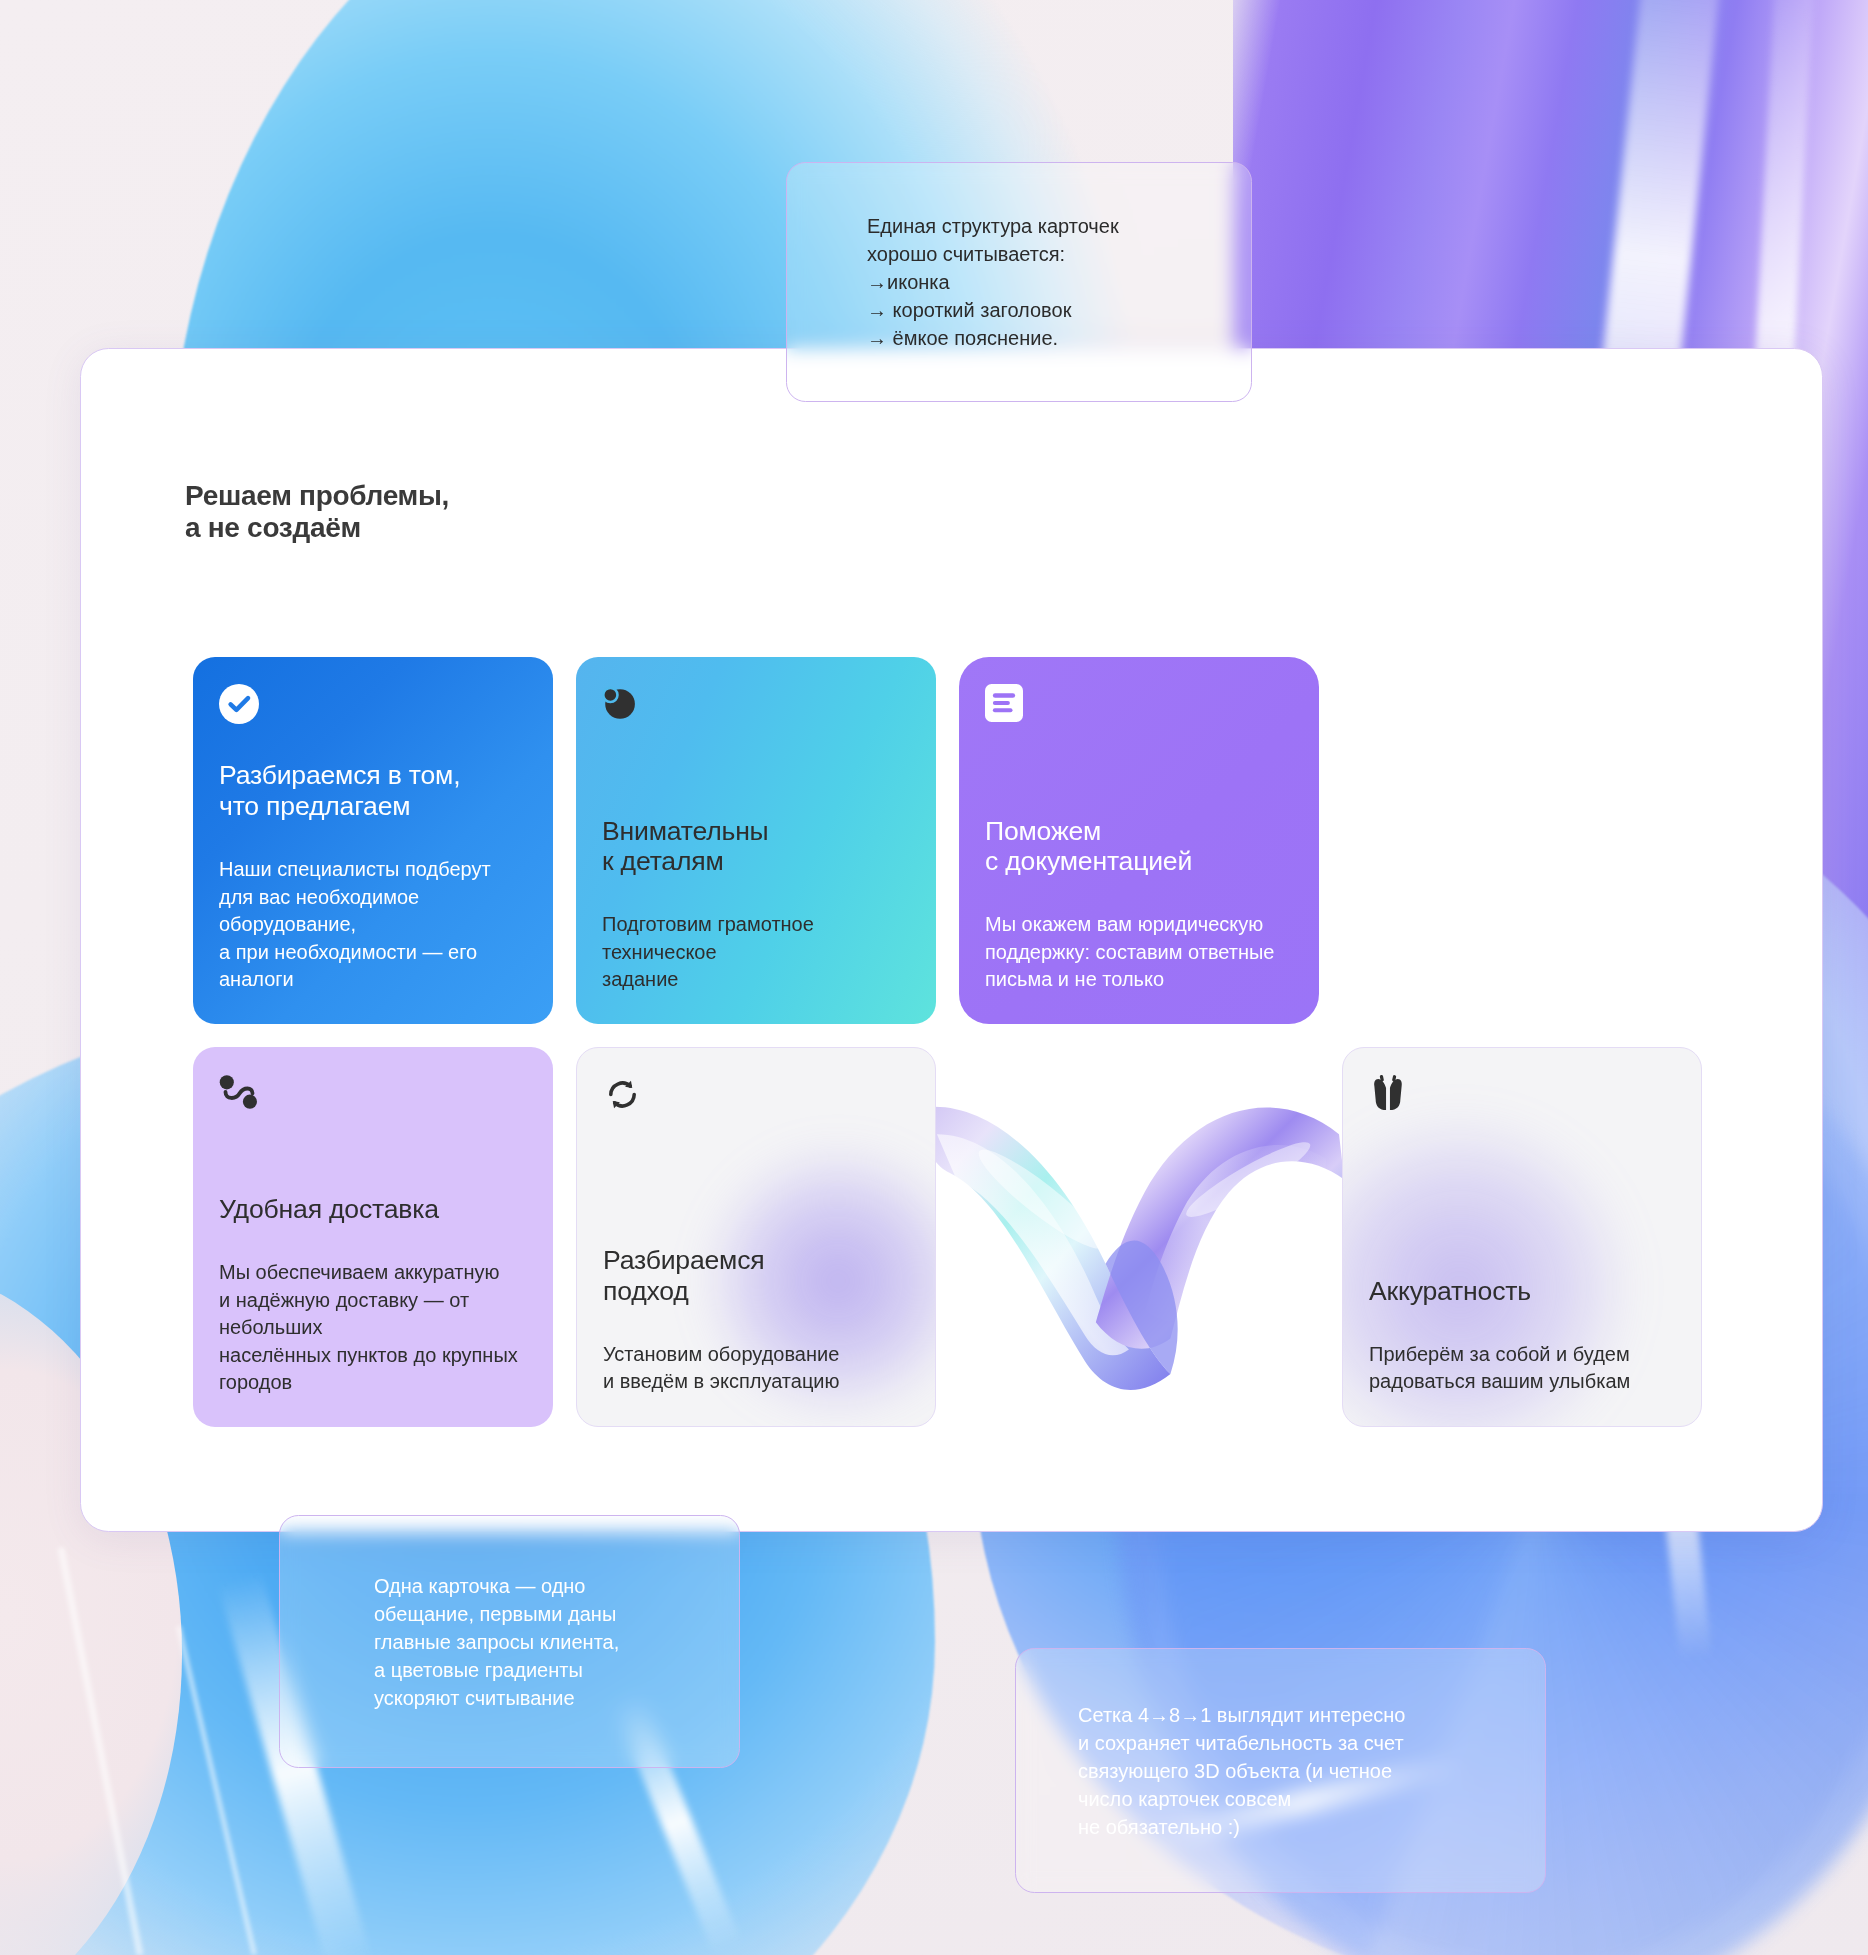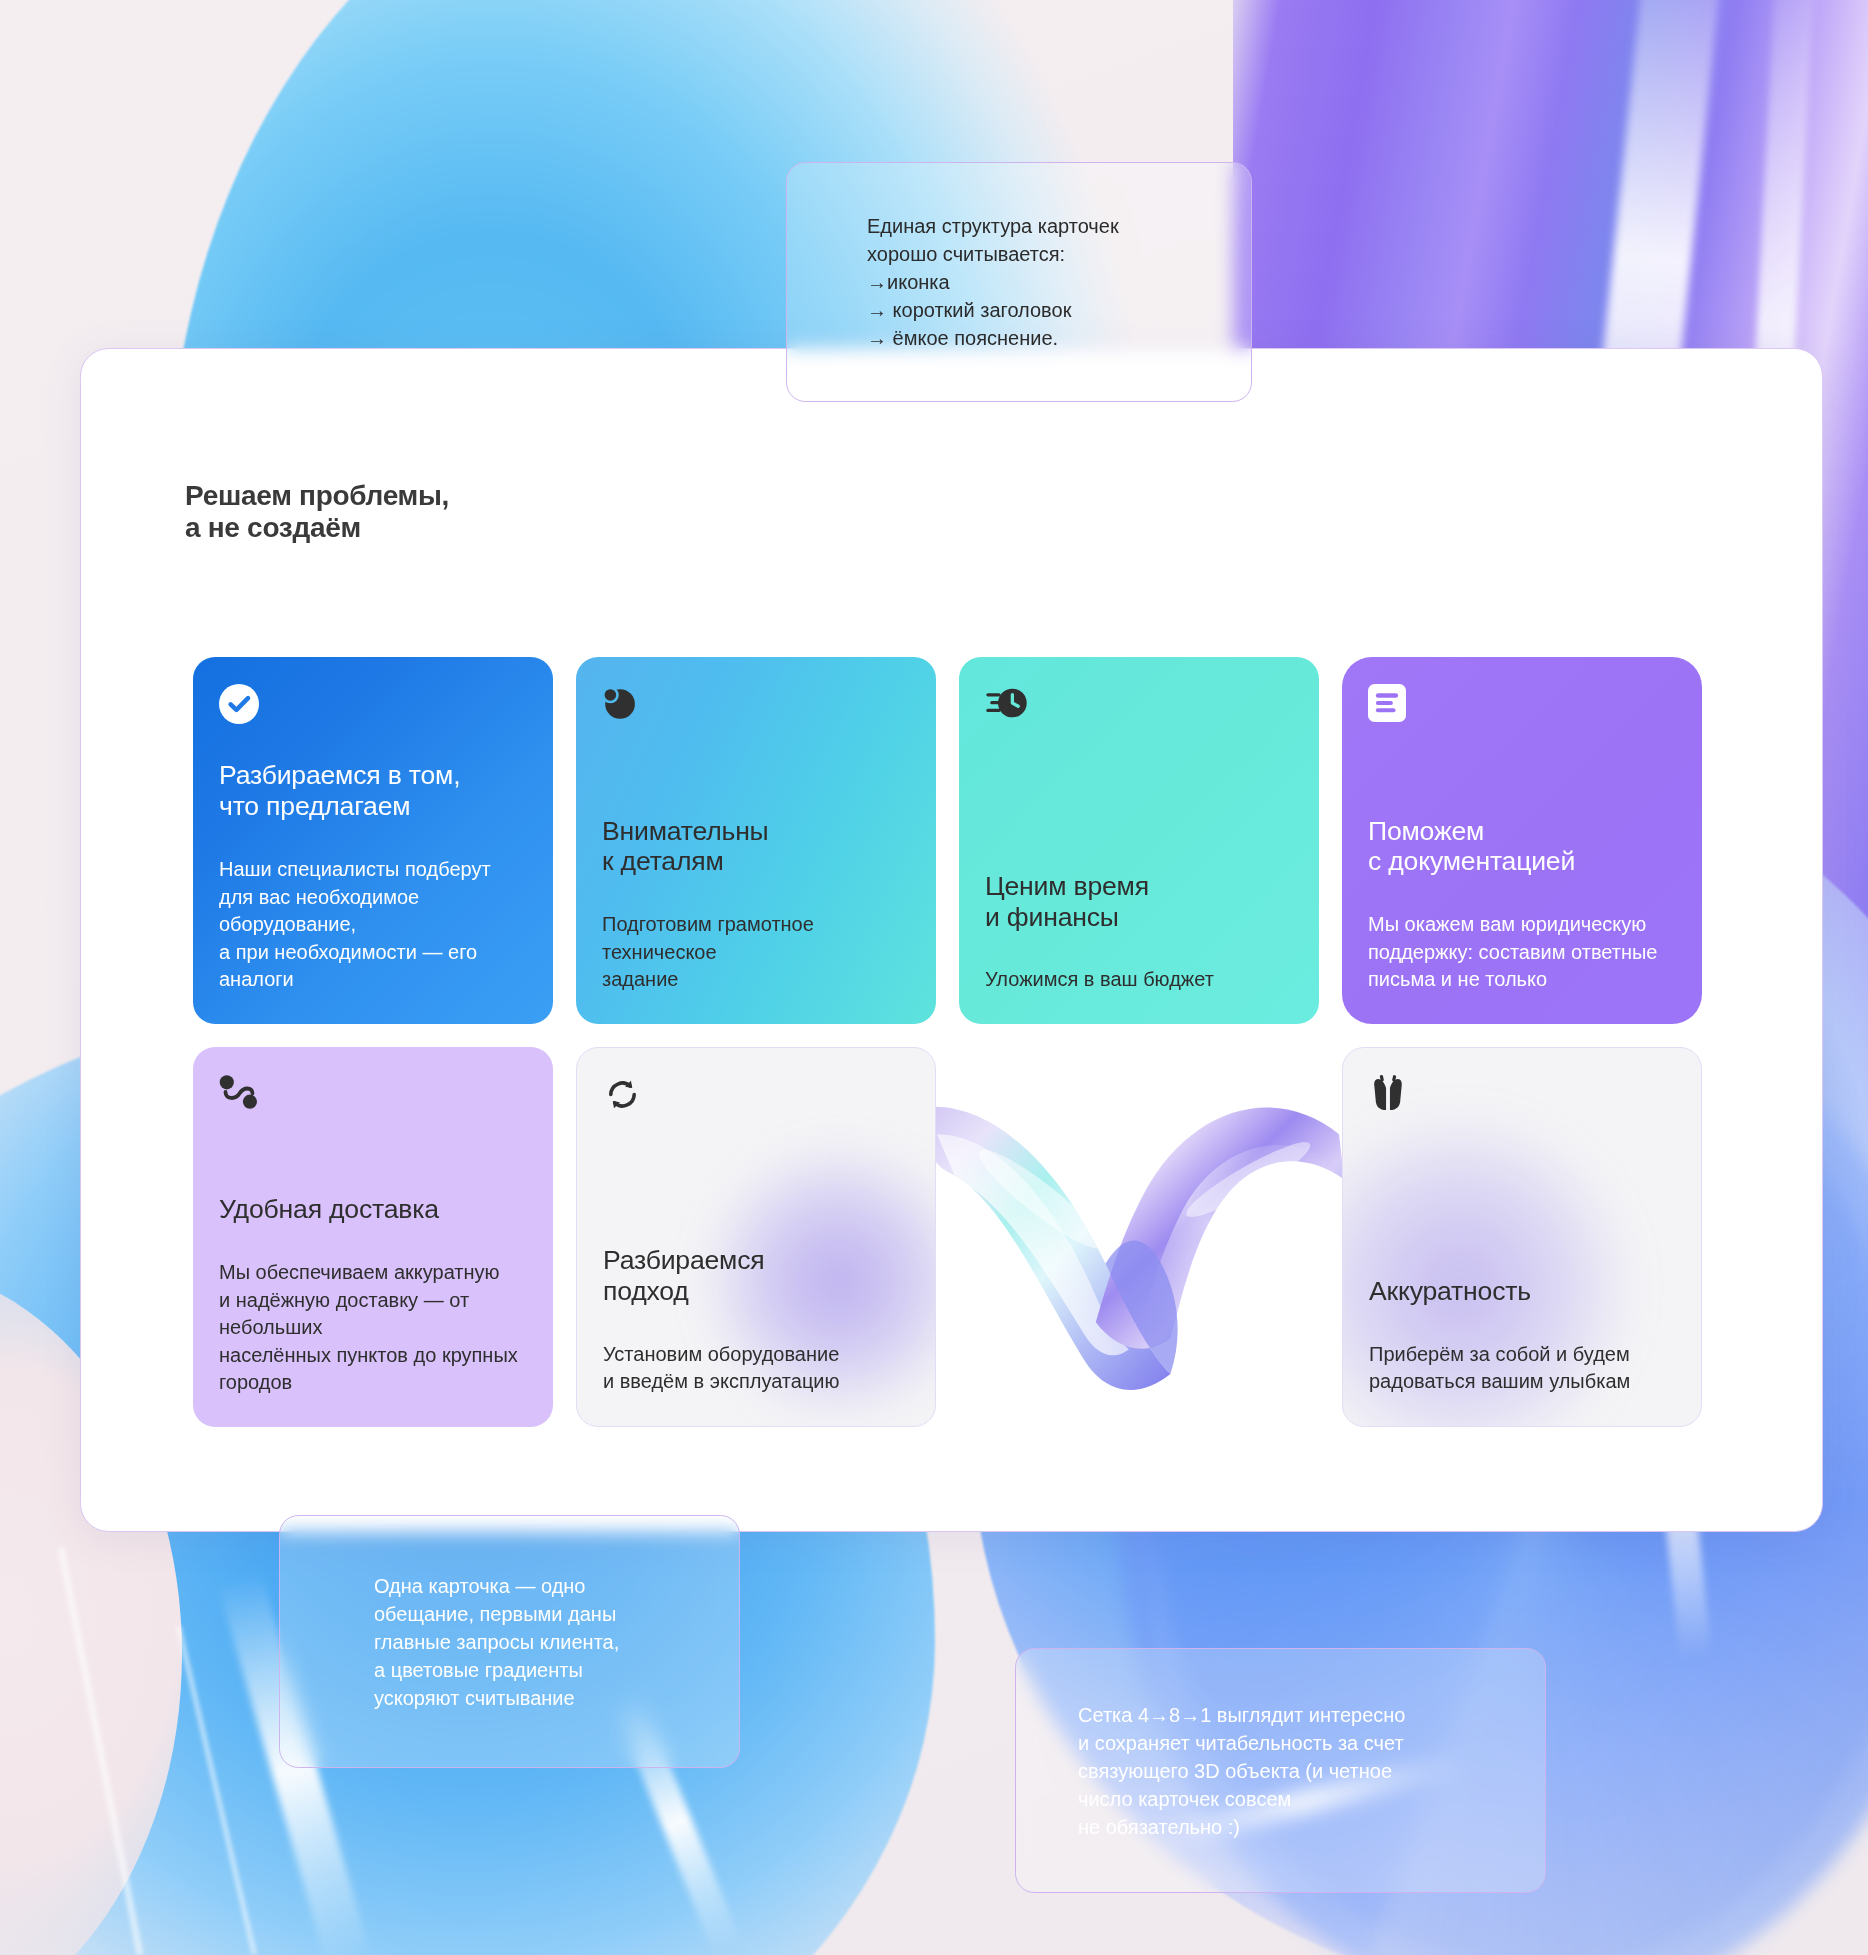--- a/index.html
+++ b/index.html
@@ -240,35 +240,20 @@
             <circle cx="13" cy="17" r="11" fill="none" stroke="#4fb9ec" stroke-width="4"></circle>
           </svg>
         </div>
         <div class="spacer"></div>
         <h3>Внимательны
 к деталям</h3>
         <p>Подготовим грамотное техническое
 задание</p>
       </div>
 
-      <div class="card c3 dark">
-        <div class="icon-wrap">
-          <svg width="43" height="38" viewBox="0 0 66 58" xmlns="http://www.w3.org/2000/svg">
-            <circle cx="42" cy="29" r="22" fill="#303030"></circle>
-            <path d="M42 16 L42 29 L51 34" stroke="#67e9da" stroke-width="5" fill="none" stroke-linecap="round" stroke-linejoin="round"></path>
-            <rect x="2" y="14" width="22" height="5" rx="2.5" fill="#303030"></rect>
-            <rect x="8" y="26" width="16" height="5" rx="2.5" fill="#303030"></rect>
-            <rect x="2" y="38" width="22" height="5" rx="2.5" fill="#303030"></rect>
-          </svg>
-        </div>
-        <div class="spacer"></div>
-        <h3>Ценим время
-и финансы</h3>
-        <p>Уложимся в ваш бюджет</p>
-      </div>
 
       <div class="card c4 light">
         <div class="icon-wrap">
           <svg width="38" height="38" viewBox="0 0 58 58" xmlns="http://www.w3.org/2000/svg">
             <rect x="0" y="0" width="58" height="58" rx="10" fill="#ffffff"></rect>
             <rect x="12" y="14" width="34" height="7" rx="3.5" fill="#9d73f6"></rect>
             <rect x="12" y="26" width="26" height="6" rx="3" fill="#9d73f6"></rect>
             <rect x="12" y="37" width="30" height="6" rx="3" fill="#9d73f6"></rect>
           </svg>
         </div>

